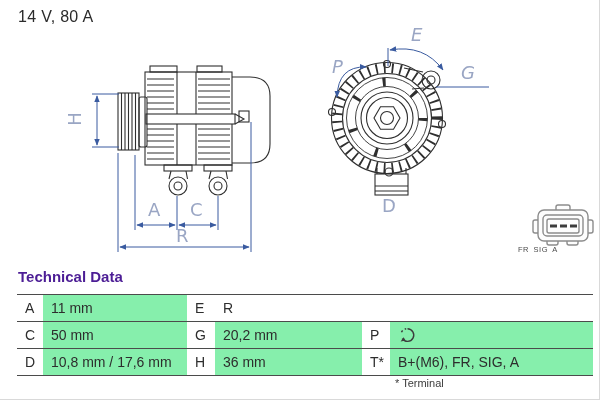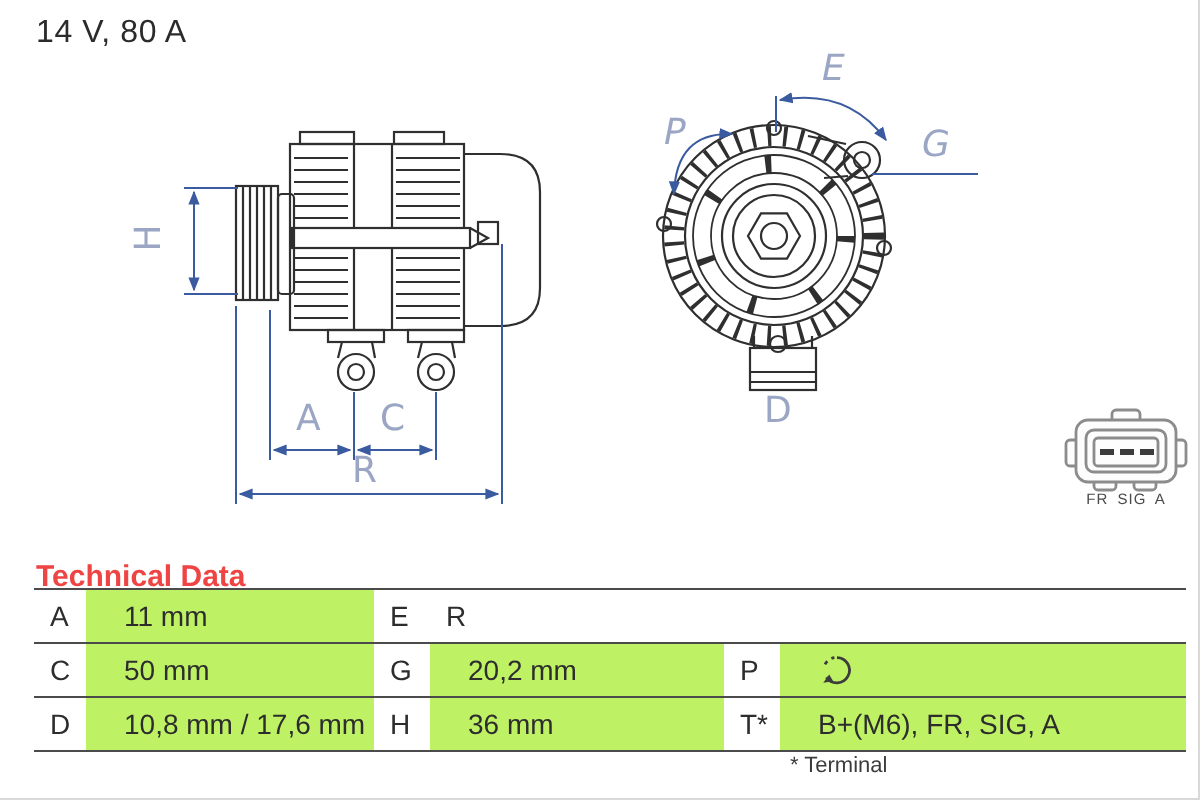--- a/index.html
+++ b/index.html
@@ -18,42 +18,42 @@
   svg.art{position:absolute;left:0;top:0;}
   .dimlabel{
     position:absolute;
     font-size:18px;color:#9aa6c4;
     font-family:"DejaVu Sans", sans-serif;
     line-height:1;
   }
   .dimlabel.slant{font-style:italic;}
   .dimlabel.rot{transform:rotate(-90deg);}
   .connlabel{
-    position:absolute;left:534px;top:245px;width:58px;
-    text-align:center;font-size:7.5px;color:#4a4a4a;
+    position:absolute;left:518px;top:245px;width:58px;
+    font-size:7.5px;color:#4a4a4a;
     letter-spacing:.5px;word-spacing:2px;
   }
   .tech-heading{
     position:absolute;left:18px;top:268px;
-    font-size:15px;font-weight:bold;color:#ef4444;margin-top:12px;
+    font-size:15px;font-weight:bold;color:#4c1d95;
   }
   .tdata{
     position:absolute;left:17px;top:294px;width:576px;
     border-top:1px solid #4b4b4b;
     font-size:14px;color:#2d2d2d;
   }
   .trow{
     display:grid;
     grid-template-columns:26px 144px 28px 147px 28px 203px;
     height:27px;line-height:26px;
     border-bottom:1px solid #4b4b4b;
     box-sizing:border-box;
   }
   .tlabel{background:#ffffff;padding-left:8px;overflow:hidden;}
-  .tvalue{background:#bef264;padding-left:19px;white-space:nowrap;overflow:hidden;}
+  .tvalue{background:#86efac;padding-left:8px;white-space:nowrap;overflow:hidden;}
   .tvalue.iconcell{display:flex;align-items:center;}
   .footnote{
     position:absolute;left:395px;top:377px;
     font-size:11px;color:#3c3c3c;
   }
 </style>
 </head>
 <body>
 
 <div class="page">

